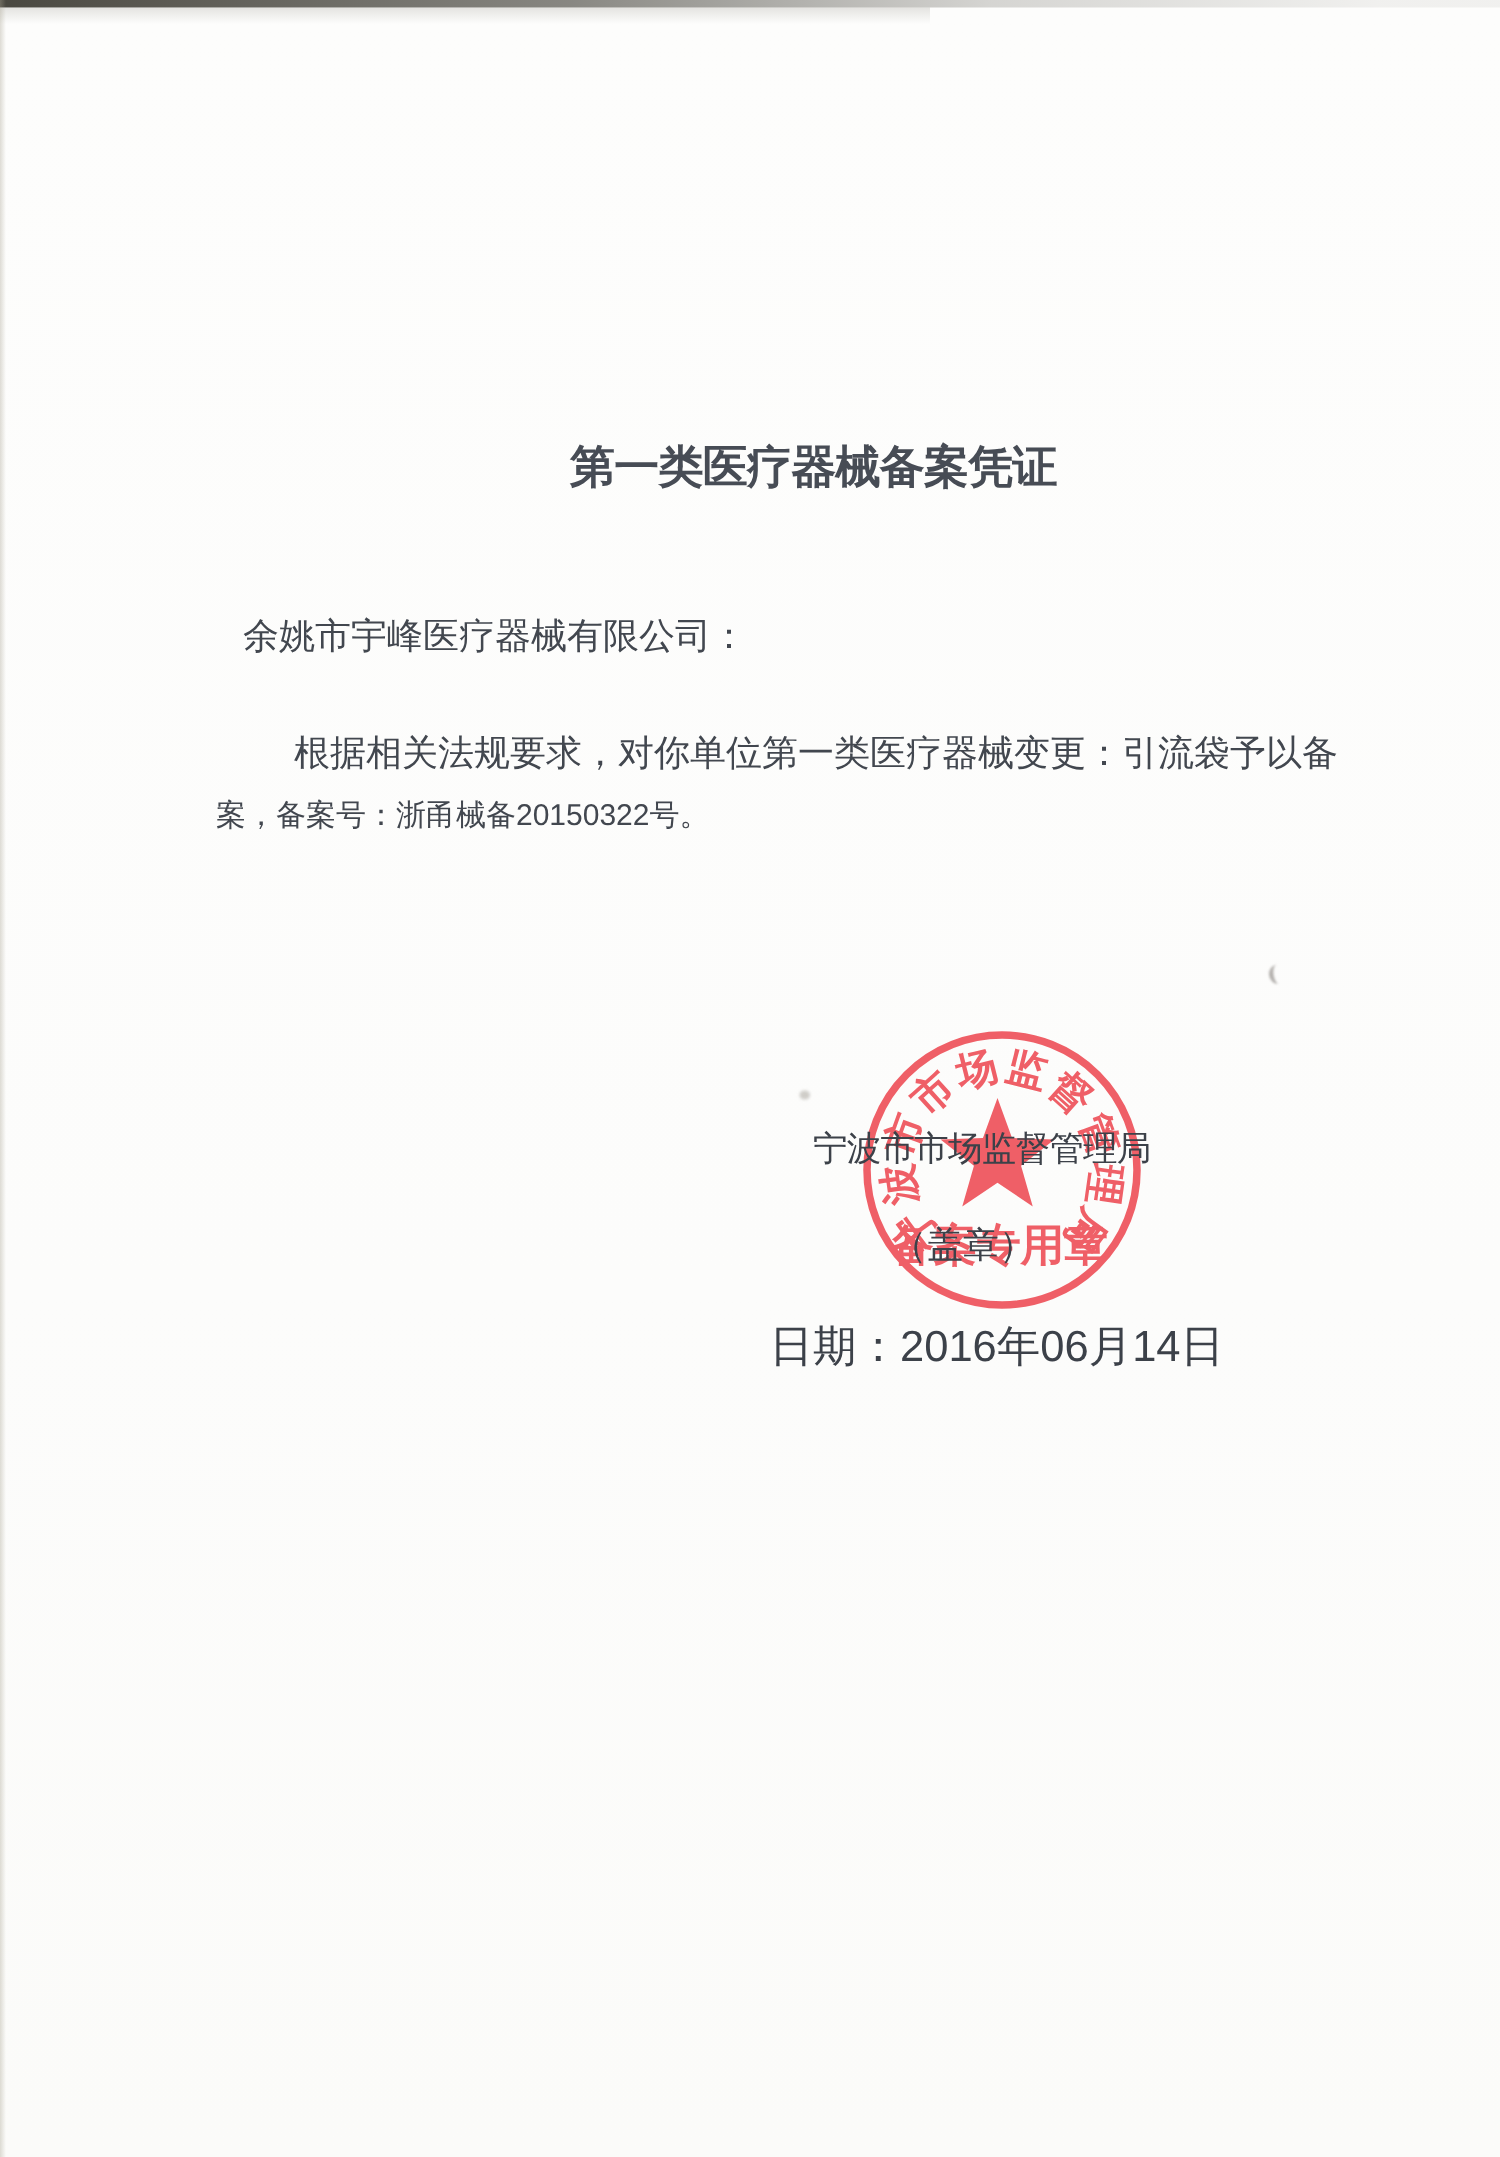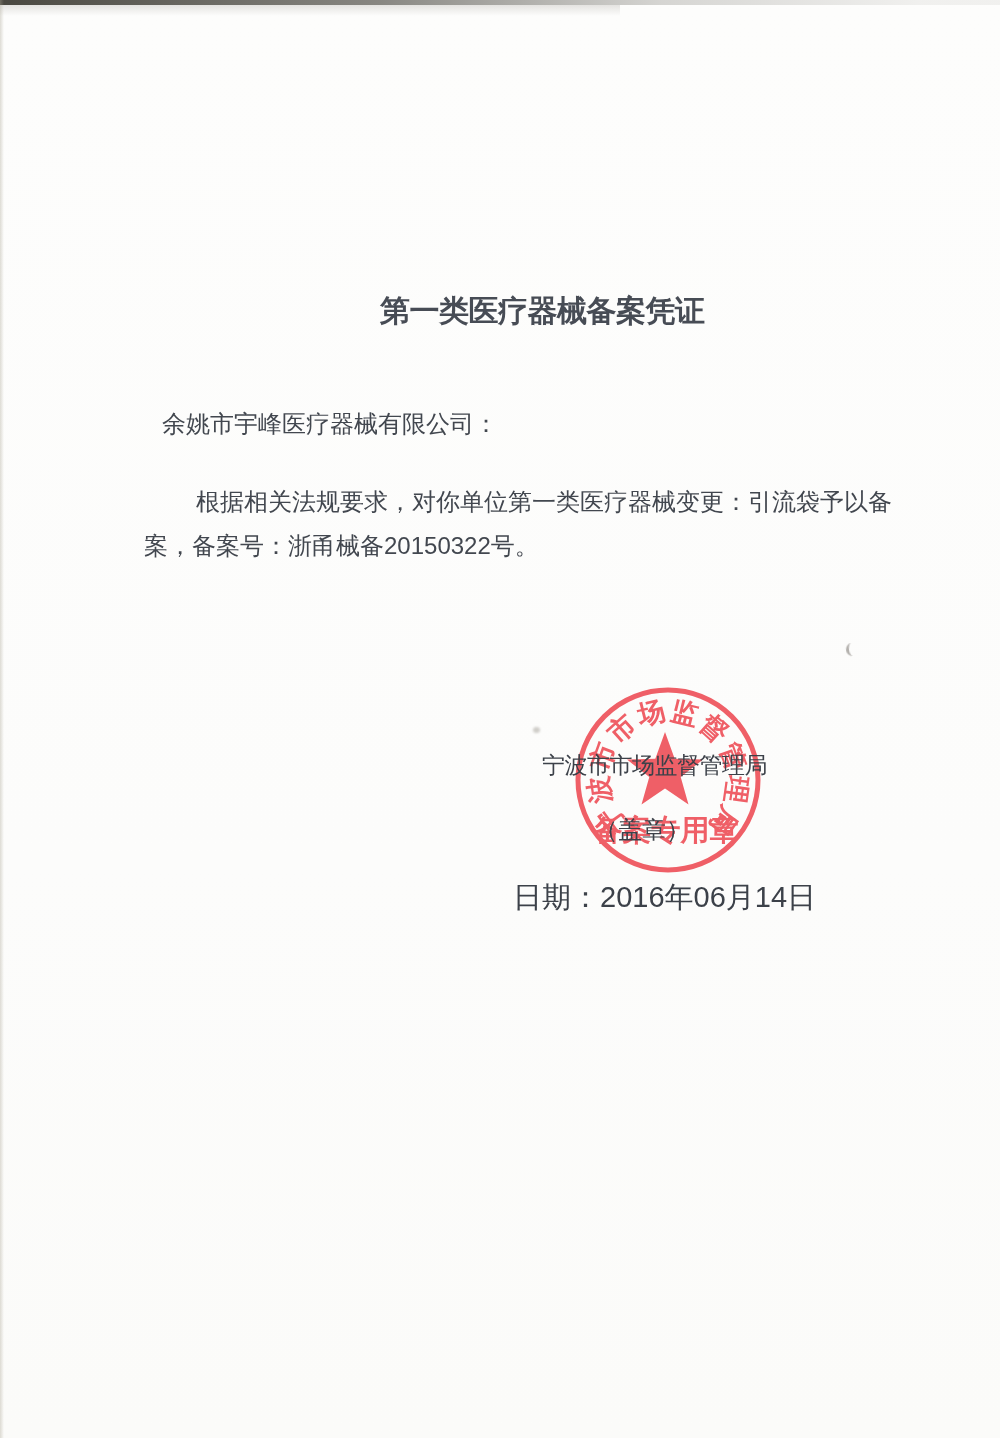--- a/index.html
+++ b/index.html
@@ -6,21 +6,21 @@
   body{background:#e9e9e7;font-family:"Liberation Sans","DejaVu Sans",sans-serif;}
   .page{
     position:relative;width:1000px;height:1438px;margin:0 auto;
     background:linear-gradient(180deg,#fdfdfc 0%,#fcfcfb 60%,#fbfbf9 100%);
     overflow:hidden;color:#42474f;
   }
   .txt{position:absolute;white-space:nowrap;color:#42474f;}
   .title{left:380px;top:291px;font-size:30px;font-weight:600;letter-spacing:-0.5px;color:#474c55;}
   .addressee{left:162px;top:408px;font-size:24px;}
   .body-line1{left:196px;top:486px;font-size:24px;}
-  .body-line2{left:144px;top:530px;font-size:24px;}
+  .body-line2{left:144px;top:530px;font-size:20px;}
   .authority{left:542px;top:750px;font-size:23px;letter-spacing:-0.5px;color:#3c4149;}
   .seal-note{left:594px;top:814px;font-size:24px;color:#3c4149;}
   .date-line{left:513px;top:878px;font-size:29px;color:#3c4149;}
   .stamp{
     position:absolute;left:568px;top:680px;width:200px;height:200px;
     opacity:0.9;z-index:1;
   }
   .overprint{z-index:2;}
   .edge-top{
     position:absolute;left:0;top:0;width:100%;height:5px;

